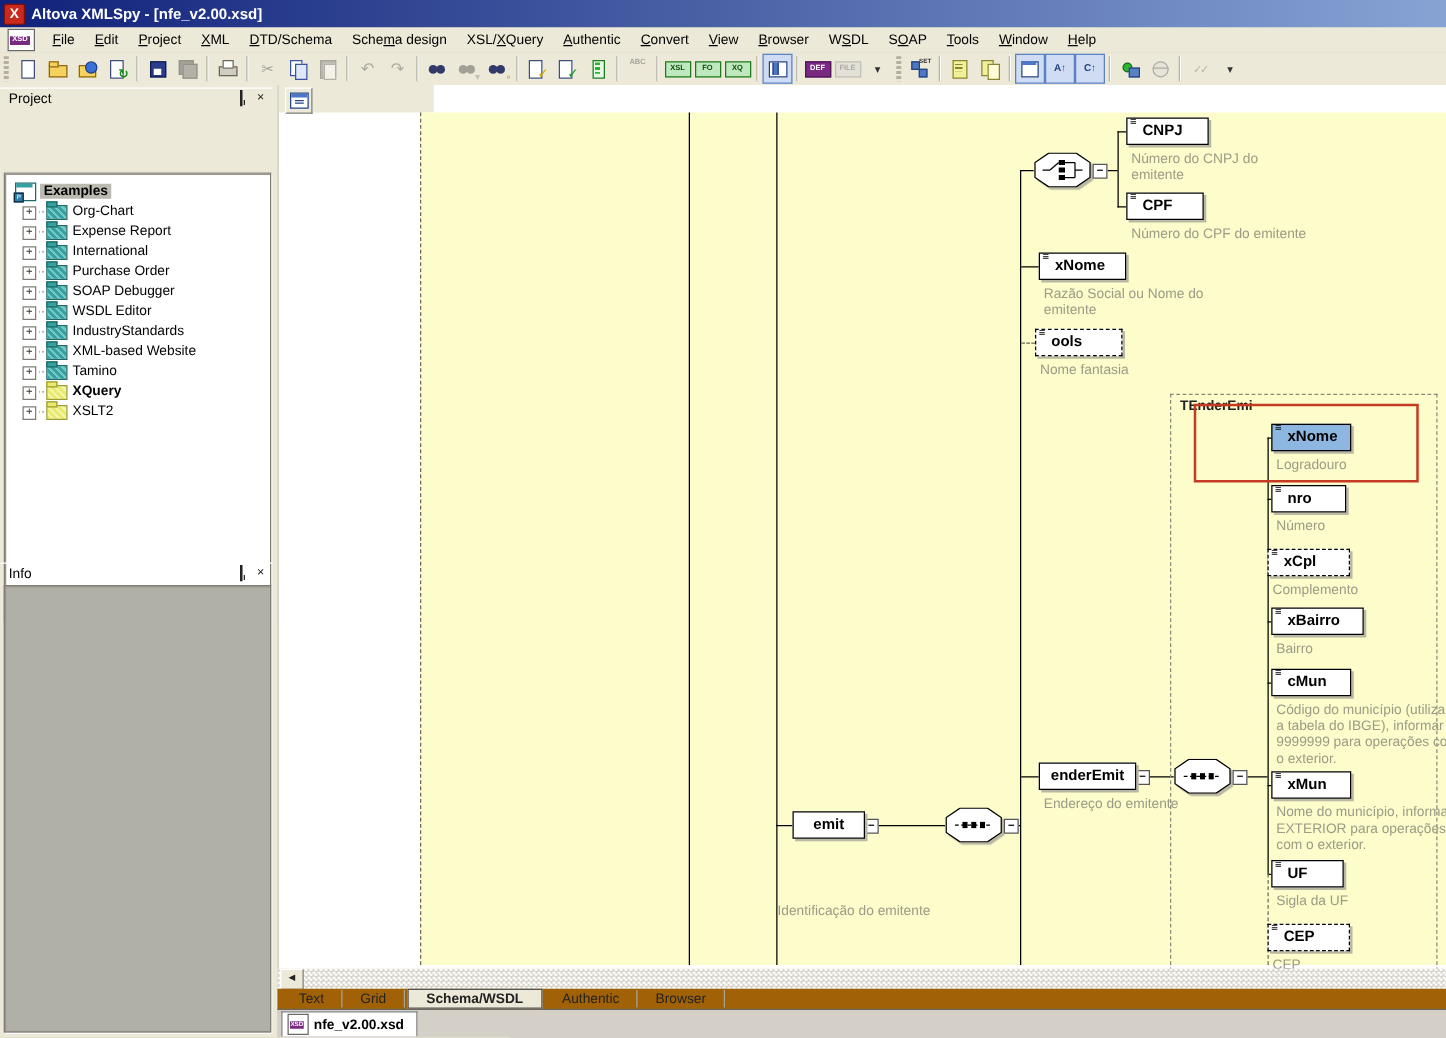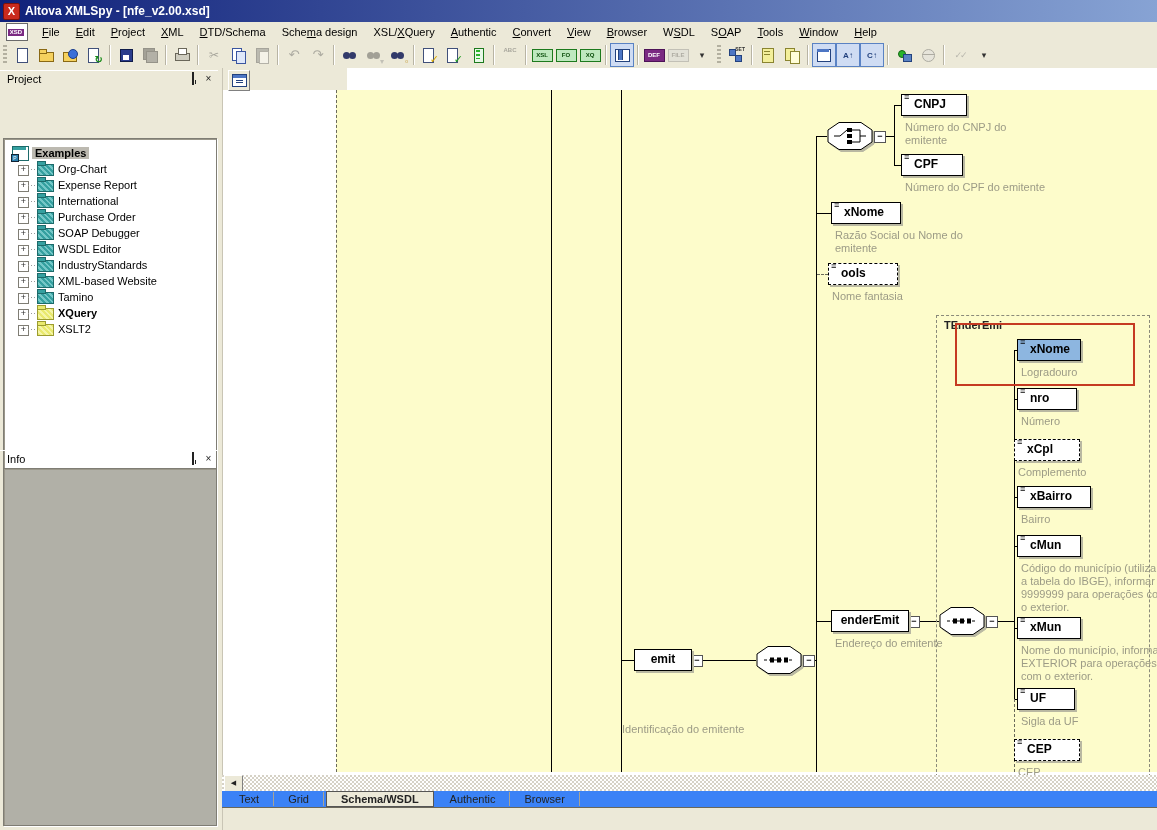--- a/index.html
+++ b/index.html
@@ -136,21 +136,21 @@
   .compositor{position:absolute;width:46px;height:28px;}
   .compositor svg{filter:drop-shadow(2px 2px 0 #b9b8a2);}
   .tcontainer{position:absolute;border:1px dashed #8a8a7a;}
   .tclabel{position:absolute;font-weight:bold;color:#222;font-size:11px;}
   .redrect{position:absolute;border:2px solid var(--c-highlight,#c53a22);pointer-events:none;}
   
   .hscroll{position:absolute;left:222px;top:775px;width:935px;height:16px;
     background:repeating-conic-gradient(#fff 0% 25%,#d6d2c6 0% 50%) 0 0/4px 4px;}
   .hscroll .arrow{position:absolute;left:2px;top:0px;width:17px;height:15px;background:#ece9d8;
     border:1px solid #fff;border-right-color:#808080;border-bottom-color:#808080;font-size:7px;line-height:14px;text-align:center;color:#222;}
-  .modetabs{position:absolute;left:222px;top:791px;width:935px;height:17px;background:#3b82f6;
+  .modetabs{position:absolute;left:222px;top:791px;width:935px;height:17px;background:#a16207;
     border-bottom:1px solid #6a675a;display:flex;align-items:center;padding-left:3px;box-sizing:border-box;}
   .vtab{padding:1px 14px;border-right:1px solid #a7a396;color:#222;}
   .vtab.active{font-weight:bold;border:1px solid #555;background:#ece9d8;margin:0 2px;}
   .doctabs{position:absolute;left:222px;top:808px;width:935px;height:22px;background:#d4d0c8;}
   .doctab{position:absolute;left:3px;top:1px;height:19px;background:#fff;border:1px solid #808080;border-bottom:none;
     display:flex;align-items:center;padding:0 10px 0 4px;font-weight:bold;}
   .doctab .fico{position:relative;width:15px;height:15px;background:#fff;border:1px solid #6a6a6a;margin-right:4px;}
   .doctab .fico .band{position:absolute;left:1px;top:5px;width:11px;height:6px;background:#7a2982;color:#fff;
     font-size:5px;font-weight:bold;line-height:6px;text-align:center;}
 </style>
@@ -518,14 +518,22 @@
   </div>
 
   <div class="modetabs" id="modetabs">
       <div class="vtab">Text</div>
       <div class="vtab">Grid</div>
       <div class="vtab active">Schema/WSDL</div>
       <div class="vtab">Authentic</div>
       <div class="vtab">Browser</div>
     </div>
 
+  <div class="doctabs">
+    <div class="doctab">
+      <span class="fico">
+          <span class="band">XSD</span>
+        </span>
+      <span>nfe_v2.00.xsd</span>
+    </div>
+  </div>
 
 </div>
 
 </body></html>

